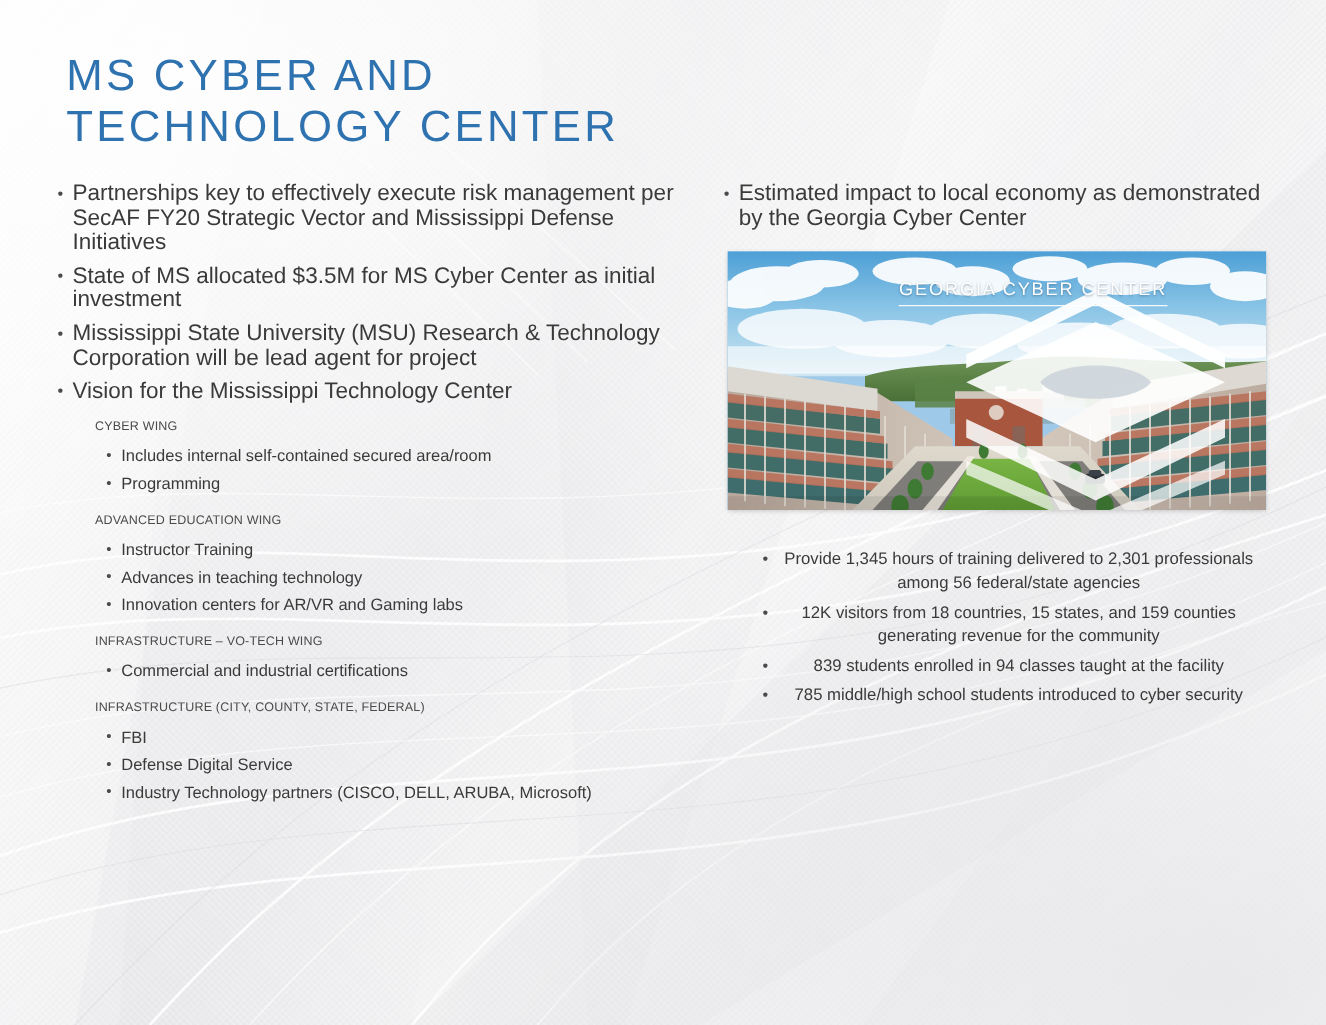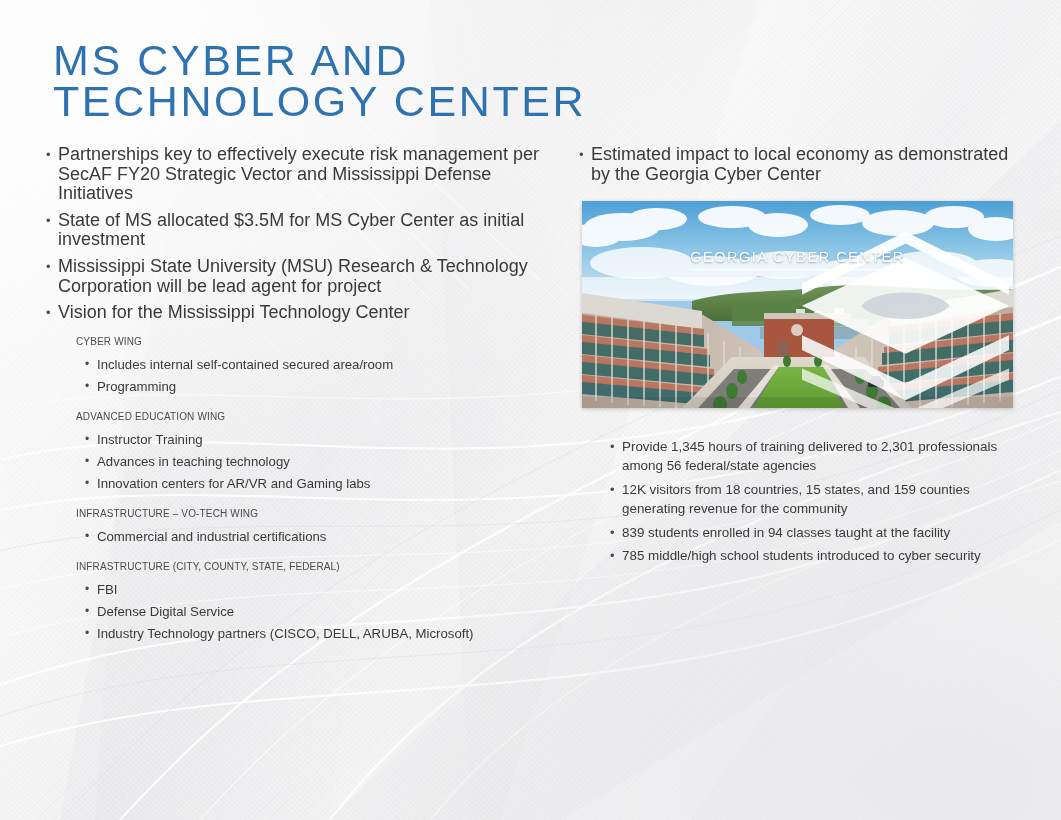--- a/index.html
+++ b/index.html
@@ -50,21 +50,21 @@
       repeating-linear-gradient(-45deg, rgba(190,190,195,0.22) 0 1px, rgba(0,0,0,0) 1px 4px);
   }
 
   
   .title {
     position: absolute;
     left: 53px;
     top: 40px;
     width: 560px;
     color: #2f72b0;
-    font-size: 43px;
+    font-size: 35px;
     line-height: 41px;
     font-weight: 300;
     letter-spacing: 2.6px;
     white-space: pre-line;
   }
 
   
   .col-left {
     position: absolute;
     left: 44px;
@@ -119,20 +119,21 @@
     line-height: 19px;
     padding-left: 14px;
     margin: 0 0 3px 7px;
   }
   .b3::before { font-size: 12px; line-height: 19px; }
 
   .stat {
     font-size: 13.4px;
     line-height: 19.4px;
     margin-bottom: 4px;
+    text-align: center;
   }
 
   
   .photo {
     position: absolute;
     left: 582px;
     top: 201px;
     width: 431px;
     height: 207px;
     overflow: hidden;
@@ -144,23 +145,22 @@
   .photo-overlay {
     position: absolute;
     left: 0;
     top: 16px;
     width: 431px;
     text-align: center;
     pointer-events: none;
   }
   .gcc-wrap {
     display: inline-flex;
-    align-items: flex-start;
-    gap: 4px;
-    flex-direction: column;
+    align-items: flex-end;
+    gap: 24px;
   }
   .gcc-mark { width: 34px; height: 28px; display: block; }
   .gcc-text {
     color: #ffffff;
     font-size: 14.5px;
     letter-spacing: 1.5px;
     font-weight: 400;
     text-shadow: 0 1px 2px rgba(30,60,90,0.45);
     border-bottom: 1px solid rgba(255,255,255,0.9);
     padding-bottom: 3px;

